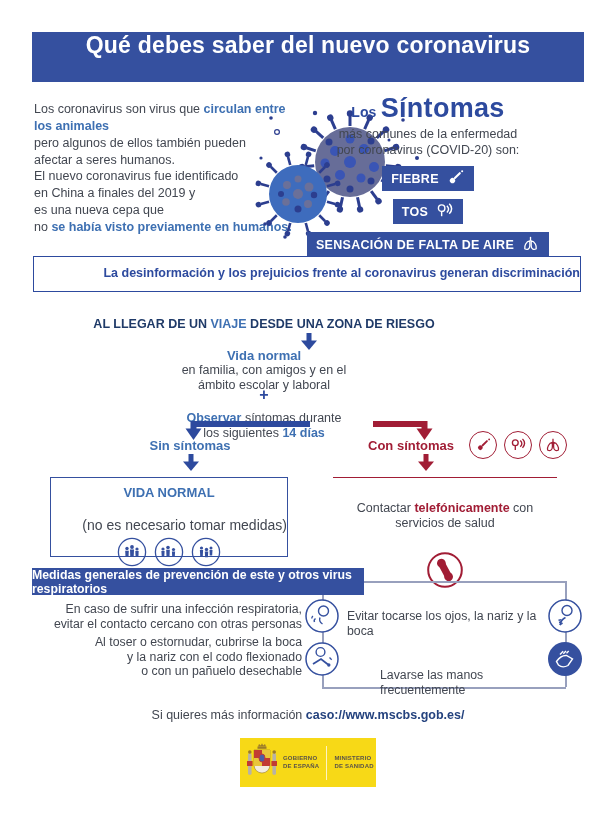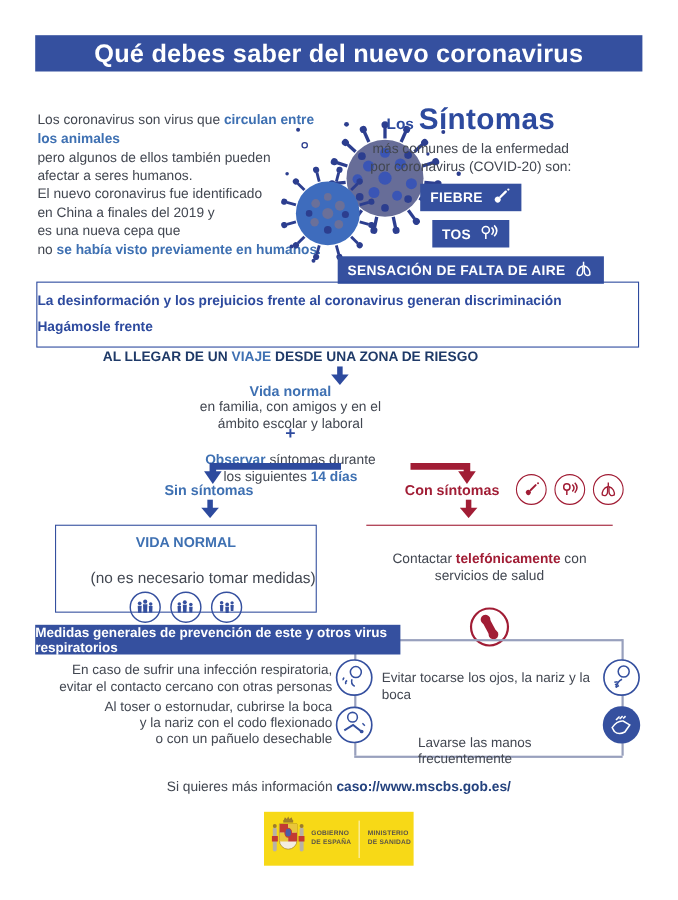--- a/index.html
+++ b/index.html
@@ -9,22 +9,22 @@
   }
   .abs { position:absolute; }
 
   
   .seg-blue { color:#3e70b2; font-weight:bold; }
   .seg-navy { color:#1f3a68; font-weight:bold; }
   .seg-red  { color:#a11d35; font-weight:bold; }
   .seg-link { color:#24427e; font-weight:bold; }
 
   
-  .title-banner { left:32px; top:32px; width:552px; height:33px; background:#35509f;
-    display:flex; align-items:center; justify-content:center; }
+  .title-banner { left:32px; top:32px; width:552px; height:50px; background:#35509f;
+    display:flex; justify-content:center; }
   .title-banner h1 { margin:0; color:#fff; font-size:23px; font-weight:bold; letter-spacing:0.2px; }
 
   
   .intro-p { font-size:12.5px; line-height:17px; white-space:pre-line; margin:0; }
   .p1 { left:34px; top:101px; width:260px; }
   .p2 { left:34px; top:168px; width:260px; }
 
   .virus-art { left:253px; top:110px; width:172px; height:142px; }
 
   
@@ -34,21 +34,21 @@
   .symptoms-title .los { font-size:14px; font-weight:bold; }
   .symptoms-title .big { font-size:27px; font-weight:bold; letter-spacing:0.3px; }
   .symptoms-sub { font-size:12.5px; line-height:16px; color:#424751; }
   .badge { margin-top:8px; background:#35509f; color:#fff; height:25px;
     display:inline-flex; align-items:center; gap:7px; padding:0 9px;
     font-weight:bold; font-size:12.5px; letter-spacing:0.3px; }
   .badge:first-of-type { margin-top:11px; }
 
   
   .notice-box { left:33px; top:256px; width:548px; border:1.5px solid #2d4a9e;
-    text-align:left; padding:9px 0 11px; box-sizing:border-box; }
+    text-align:right; padding:9px 0 11px; box-sizing:border-box; }
   .notice-box p { margin:0; color:#2d4a9e; font-weight:bold; font-size:12.5px; }
   .notice-box p + p { margin-top:10px; }
 
   
   .fc-center { left:0; width:528px; text-align:center; }
   .fc-heading { top:317px; font-size:12.5px; font-weight:bold; white-space:pre-line; }
   .fc-step1-title { top:348px; color:#3e70b2; font-weight:bold; font-size:13px; }
   .fc-step1-lines { top:363px; font-size:12.5px; line-height:14.5px; white-space:pre-line; }
   .fc-plus { top:386px; color:#2d4a9e; font-weight:bold; font-size:16px; }
   .fc-step2 { top:411px; font-size:12.5px; line-height:15px; white-space:pre-line; }
@@ -246,21 +246,20 @@
           <path d="M10 3 v4.2"></path>
           <path d="M9.3 7.2 C5.3 7.8 3.4 12.6 4 15.5 C6.4 17 9.3 16 9.3 12.3 Z"></path>
           <path d="M10.7 7.2 C14.7 7.8 16.6 12.6 16 15.5 C13.6 17 10.7 16 10.7 12.3 Z"></path>
         </svg>
       </span>
     </div>
   </div>
 
   <section class="abs notice-box">
     <p>La desinformación y los prejuicios frente al coronavirus generan discriminación</p>
-    <p>Hagámosle frente</p>
   </section>
 
   <div class="abs fc-center fc-heading"><span class="seg-navy">AL LLEGAR DE UN </span><span class="seg-blue">VIAJE</span><span class="seg-navy"> DESDE UNA ZONA DE RIESGO</span></div>
 
   <svg class="abs" style="left:300px; top:333px;" width="18" height="17" viewBox="0 0 18 17">
     <rect x="6.5" y="0" width="5" height="8" fill="#2d4a9e"></rect>
       <polygon points="1,7.5 17,7.5 9,17" fill="#2d4a9e"></polygon>
   </svg>
 
   <div class="abs fc-center fc-step1-title">Vida normal</div>

